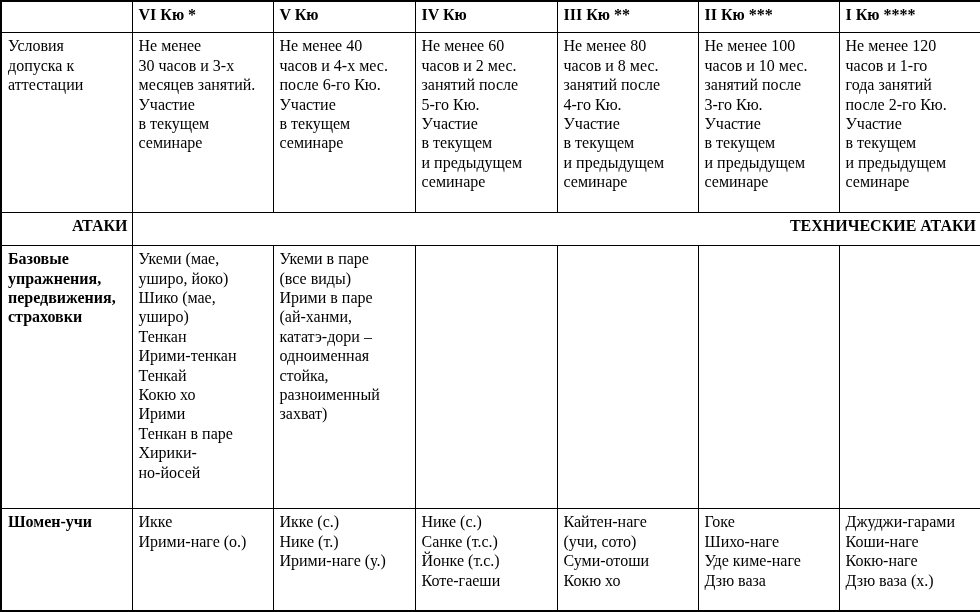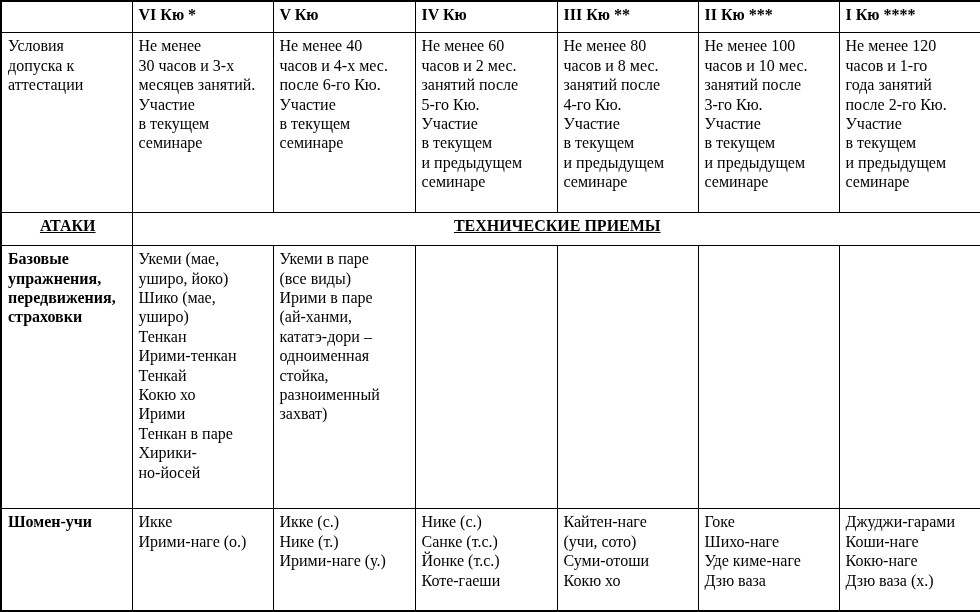--- a/index.html
+++ b/index.html
@@ -37,25 +37,24 @@
   }
   td.grade-cell {
     font-weight: bold;
     margin-left: 12px;
   }
   td.bold-label {
     font-weight: bold;
     margin-left: 31px;
   }
   td.center-cell {
-    text-align: center;
+    text-align: right;
     vertical-align: middle;
     font-weight: bold;
     padding: 2px 4px;
-    text-decoration: underline;
   }
 </style>
 </head>
 <body>
 
 <table class="att">
   <colgroup>
     <col style="width:131px">
     <col style="width:141px">
     <col style="width:142px">
@@ -123,21 +122,21 @@
 года занятий
 после 2-го Кю.
 Участие
 в текущем
 и предыдущем
 семинаре</td>
   </tr>
 
   <tr style="height:30px">
     <td class="center-cell">АТАКИ</td>
-    <td class="center-cell" colspan="6">ТЕХНИЧЕСКИЕ ПРИЕМЫ</td>
+    <td class="center-cell" colspan="6">ТЕХНИЧЕСКИЕ АТАКИ</td>
   </tr>
 
   <tr style="height:240px">
     <td class="bold-label">Базовые
 упражнения,
 передвижения,
 страховки</td>
     <td>Укеми (мае,
 уширо, йоко)
 Шико (мае,

